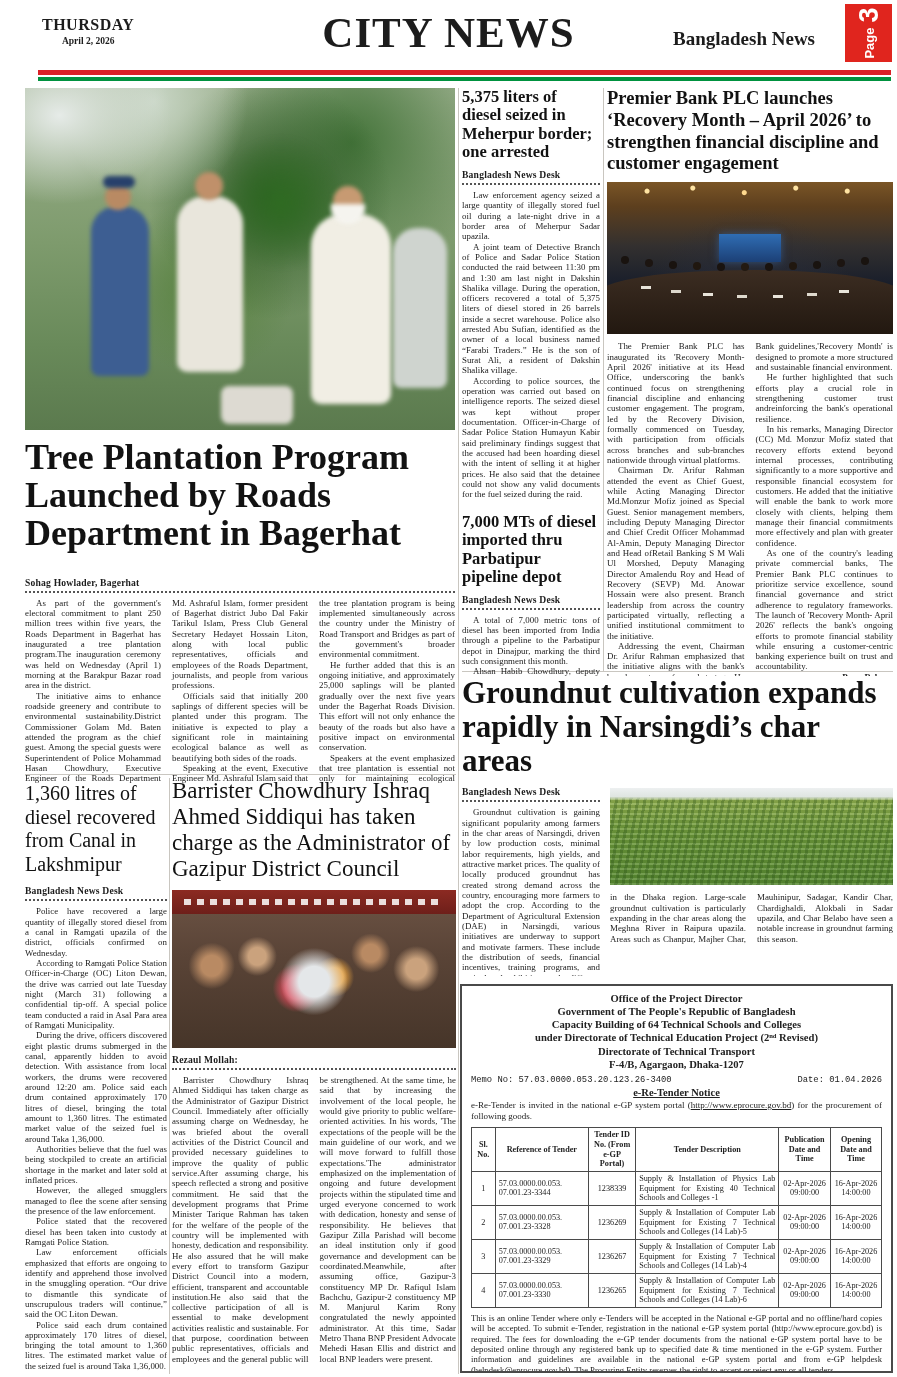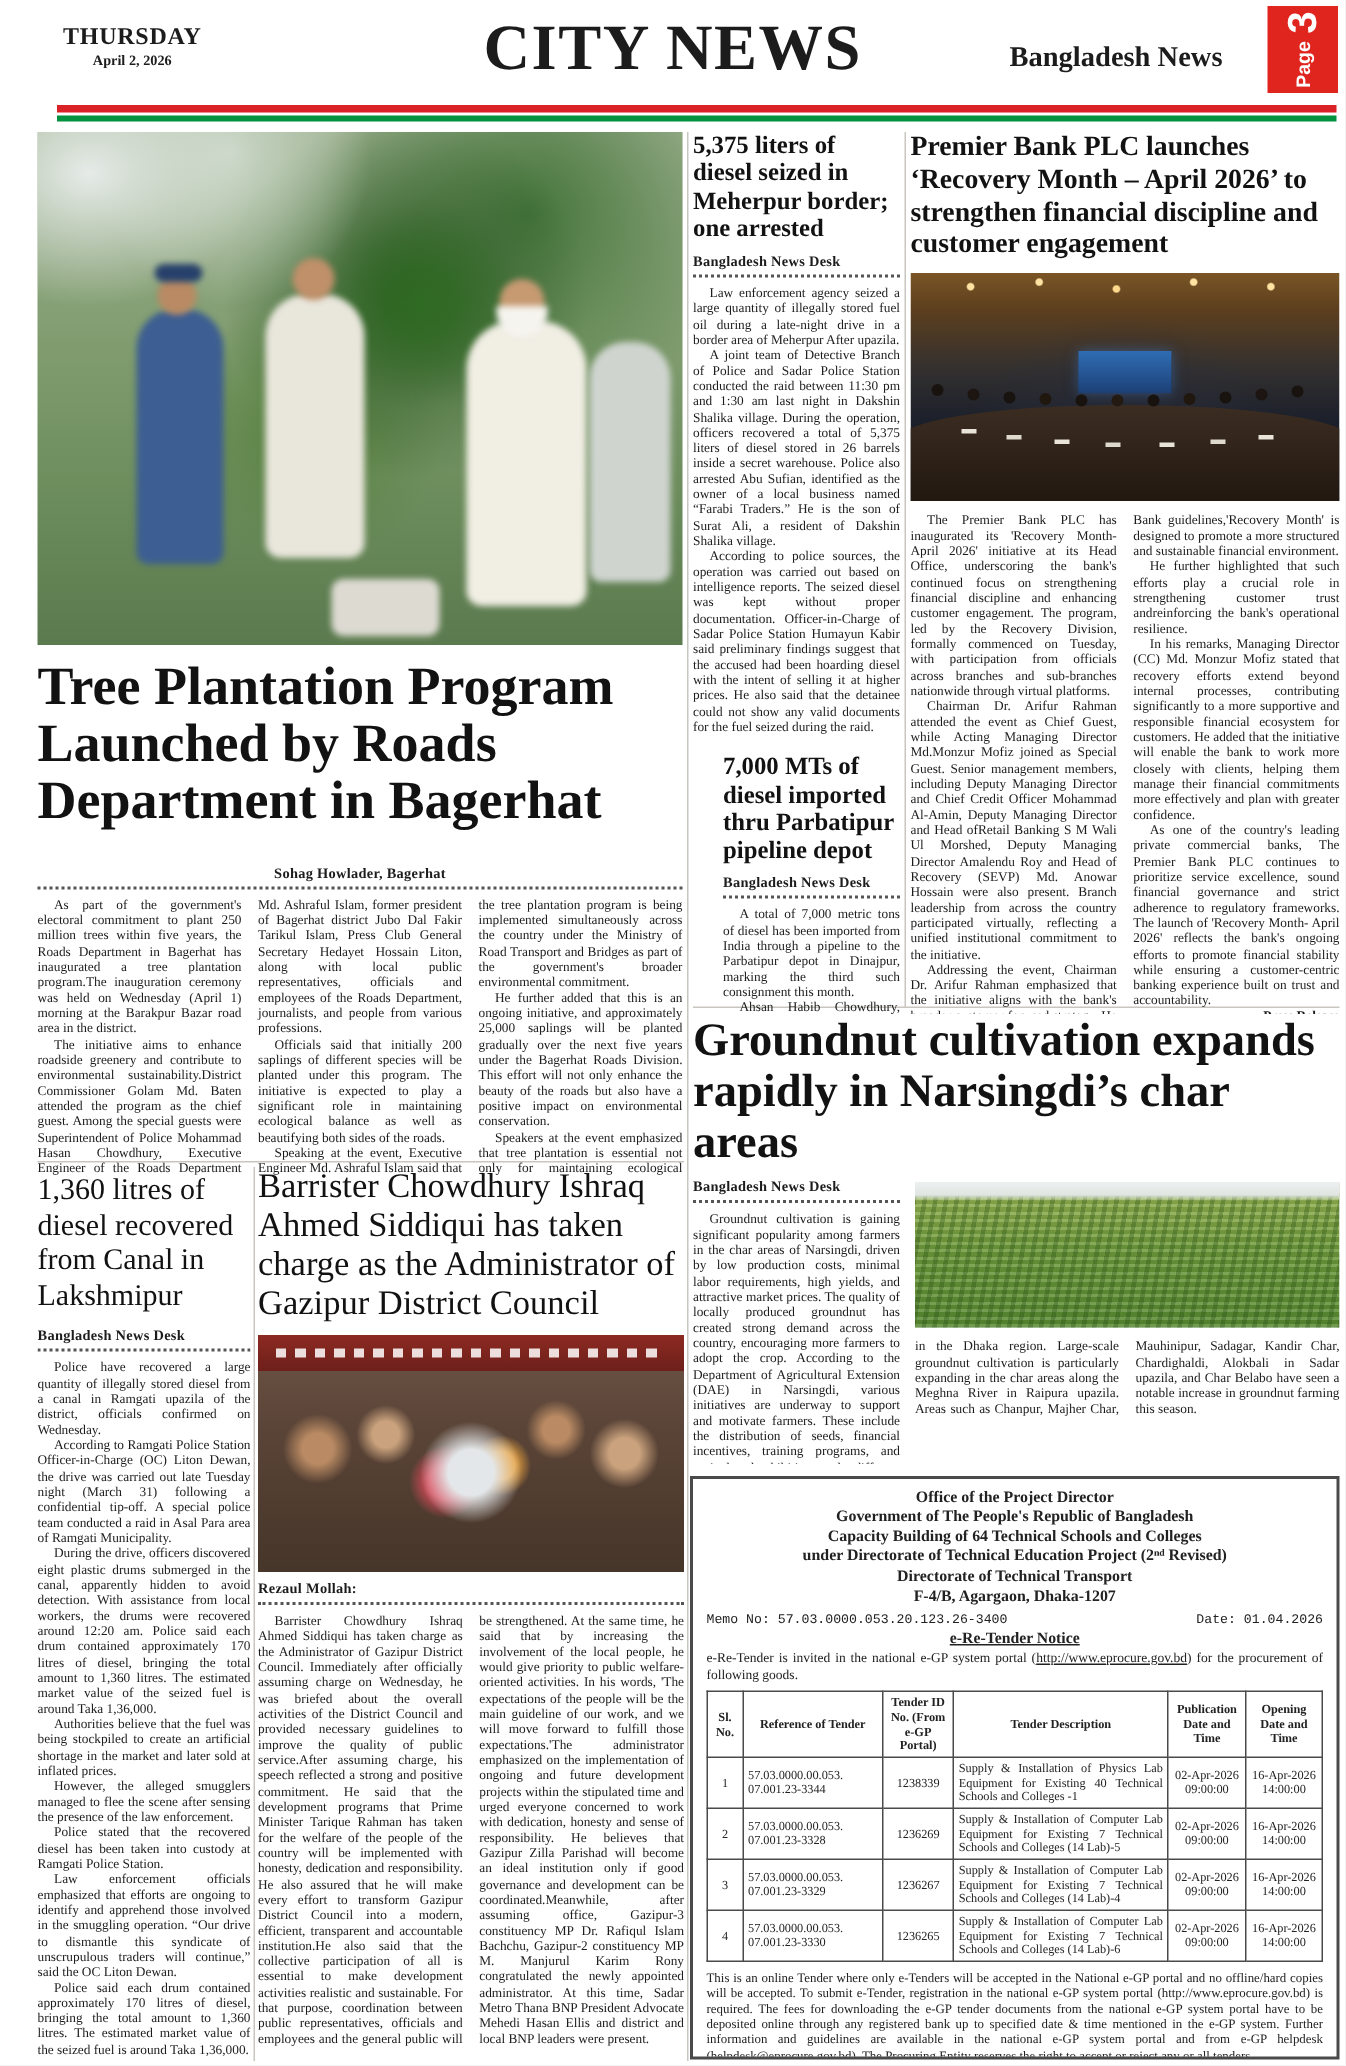--- a/index.html
+++ b/index.html
@@ -48,26 +48,26 @@
   .t-man-white{left:152px;top:108px;width:66px;height:176px;background:#e9e6dc;border-radius:28px 28px 10px 10px;}
   .t-man-white-head{left:170px;top:84px;width:28px;height:28px;background:#c0906a;border-radius:50%;}
   .t-elder{right:64px;top:126px;width:80px;height:190px;background:#f1eee4;border-radius:32px 32px 10px 10px;}
   .t-elder-head{right:92px;top:98px;width:30px;height:30px;background:#c79a72;border-radius:50%;}
   .t-beard{right:90px;top:116px;width:34px;height:20px;background:#f5f4ef;border-radius:0 0 16px 16px;}
   .t-man-right{right:8px;top:140px;width:54px;height:160px;background:#cfd4cf;border-radius:24px 24px 8px 8px;}
   .t-sapling{left:196px;top:40px;width:120px;height:150px;border-radius:50%;
       background:radial-gradient(circle at 50% 50%, #2f6b22 0%, rgba(47,107,34,0) 70%);}
   .t-sack{left:196px;bottom:6px;width:72px;height:38px;background:#dddad2;border-radius:8px;}
   .tree-headline{margin-top:8px;font-size:36px;line-height:1.06;font-weight:bold;color:#121212;}
-  .tree-byline{margin-top:9px;text-align:center;}
+  .tree-byline{margin-top:9px;}
   .block-tree .body{height:196px;overflow:hidden;}
   
   .block-middle{position:absolute;left:462px;top:88px;width:138px;height:588px;overflow:hidden;}
   .mid-headline{font-size:16.5px;line-height:1.12;font-weight:bold;color:#121212;margin:0 0 7px;}
-  .block-middle .art2{margin-top:13px;margin-left:20px;}
+  .block-middle .art2{margin-top:13px;}
   
   .block-premier{position:absolute;left:607px;top:88px;width:286px;height:588px;overflow:hidden;}
   .premier-headline{font-size:18.5px;line-height:1.18;font-weight:bold;color:#121212;margin:0 0 7px;}
   .photo-premier{position:relative;width:286px;height:152px;overflow:hidden;margin-bottom:7px;
     background:
       radial-gradient(circle at 14% 6%, #ffe3a2 0 2px, rgba(0,0,0,0) 3px),
       radial-gradient(circle at 30% 4%, #ffe3a2 0 2px, rgba(0,0,0,0) 3px),
       radial-gradient(circle at 48% 7%, #ffd98e 0 2px, rgba(0,0,0,0) 3px),
       radial-gradient(circle at 66% 4%, #ffe3a2 0 2px, rgba(0,0,0,0) 3px),
       radial-gradient(circle at 84% 6%, #ffe3a2 0 2px, rgba(0,0,0,0) 3px),
@@ -184,21 +184,21 @@
       <p>Speakers at the event emphasized that tree plantation is essential not only for maintaining ecological balance but also for addressing the adverse effects of climate change. They urged everyone to plant more trees.</p>
 
     </div>
   </section>
 
   <section class="block-middle">
     <article>
       <h2 class="mid-headline">5,375 liters of diesel seized in Meherpur border; one arrested</h2>
       <div class="byline">Bangladesh News Desk</div>
       <div class="body">
-        <p>Law enforcement agency seized a large quantity of illegally stored fuel oil during a late-night drive in a border area of Meherpur After upazila.</p>
+        <p>Law enforcement agency seized a large quantity of illegally stored fuel oil during a late-night drive in a border area of Meherpur Sadar upazila.</p>
         <p>A joint team of Detective Branch of Police and Sadar Police Station conducted the raid between 11:30 pm and 1:30 am last night in Dakshin Shalika village. During the operation, officers recovered a total of 5,375 liters of diesel stored in 26 barrels inside a secret warehouse. Police also arrested Abu Sufian, identified as the owner of a local business named “Farabi Traders.” He is the son of Surat Ali, a resident of Dakshin Shalika village.</p>
         <p>According to police sources, the operation was carried out based on intelligence reports. The seized diesel was kept without proper documentation. Officer-in-Charge of Sadar Police Station Humayun Kabir said preliminary findings suggest that the accused had been hoarding diesel with the intent of selling it at higher prices. He also said that the detainee could not show any valid documents for the fuel seized during the raid.</p>
       </div>
     </article>
     <article class="art2">
       <h2 class="mid-headline">7,000 MTs of diesel imported thru Parbatipur pipeline depot</h2>
       <div class="byline">Bangladesh News Desk</div>
       <div class="body">
         <p>A total of 7,000 metric tons of diesel has been imported from India through a pipeline to the Parbatipur depot in Dinajpur, marking the third such consignment this month.</p>
         <p>Ahsan Habib Chowdhury, deputy manager (Operations) of Padma Oil PLC's Parbatipur Depot, confirmed the development on Wednesday afternoon. He said the import is part of ongoing government efforts to ensure the country's energy security through steady fuel supply from India.</p>

